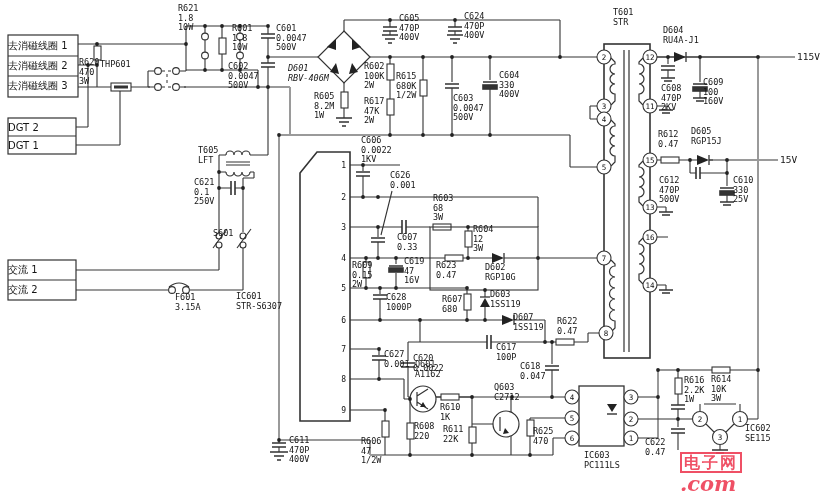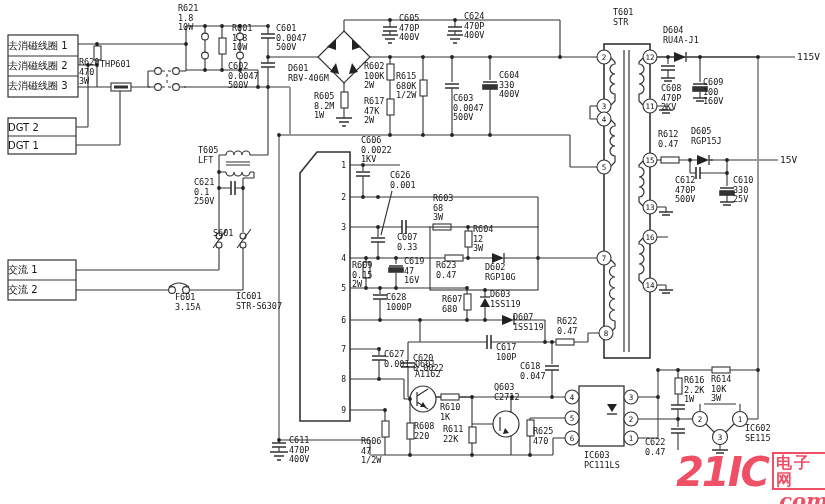--- a/index.html
+++ b/index.html
@@ -436,21 +436,21 @@
 10W</div>
   <div class="lbl" style="left:232px;top:24px;">R601
 1.8
 10W</div>
   <div class="lbl" style="left:276px;top:24px;">C601
 0.0047
 500V</div>
   <div class="lbl" style="left:228px;top:62px;">C602
 0.0047
 500V</div>
-  <div class="lbl" style="left:288px;top:64px;">D601
+  <div class="lbl" style="left:288px;top:64px;font-style:italic;">D601
 RBV-406M</div>
   <div class="lbl" style="left:314px;top:92px;">R605
 8.2M
 1W</div>
   <div class="lbl" style="left:364px;top:62px;">R602
 100K
 2W</div>
   <div class="lbl" style="left:396px;top:72px;">R615
 680K
 1/2W</div>
@@ -547,40 +547,39 @@
   <div class="lbl" style="left:661px;top:84px;">C608
 470P
 2KV</div>
   <div class="lbl" style="left:703px;top:78px;">C609
 100
 160V</div>
   <div class="lbl" style="left:658px;top:130px;">R612
 0.47</div>
   <div class="lbl" style="left:691px;top:127px;">D605
 RGP15J</div>
-  <div class="lbl" style="left:675px;top:176px;">C612
+  <div class="lbl" style="left:659px;top:176px;">C612
 470P
 500V</div>
   <div class="lbl" style="left:733px;top:176px;">C610
 330
 25V</div>
   <div class="lbl" style="left:684px;top:376px;">R616
 2.2K
 1W</div>
   <div class="lbl" style="left:711px;top:375px;">R614
 10K
 3W</div>
   <div class="lbl" style="left:645px;top:438px;">C622
 0.47</div>
   <div class="lbl" style="left:745px;top:424px;">IC602
 SE115</div>
 
   <div class="vout" style="left:797px;top:52px;">115V</div>
   <div class="vout" style="left:780px;top:155px;">15V</div>
 
   <div class="wm">
-    <span class="big">21IC</span>
     <span class="col">
       <span class="cn">电子网</span>
       <span class="dom">.com</span>
     </span>
   </div>
 </div>
 
 </body></html>

